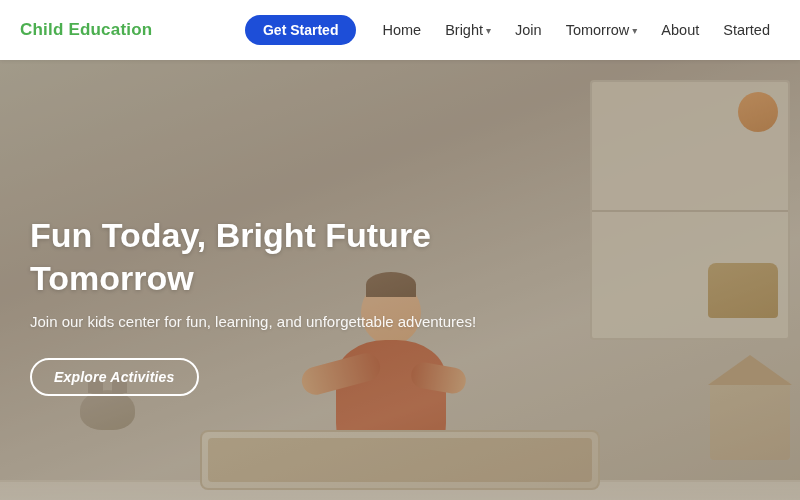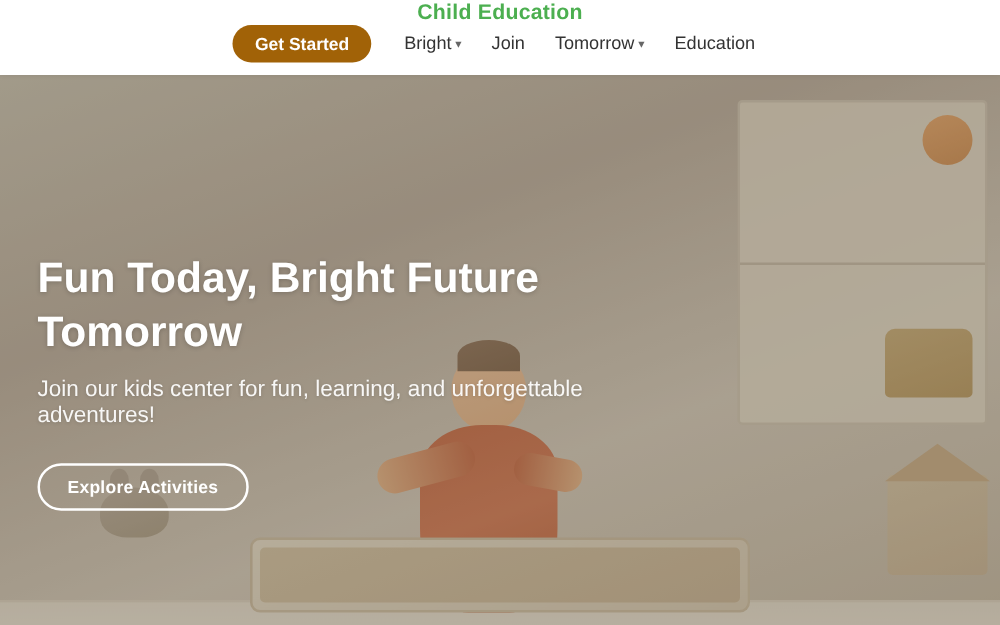--- a/index.html
+++ b/index.html
@@ -2,41 +2,41 @@
 <html><head>
   <meta charset="utf-8">
   <style>
     * { margin: 0; padding: 0; box-sizing: border-box; }
     body { font-family: 'Segoe UI', Arial, sans-serif; width: 800px; height: 500px; overflow: hidden; background: #f5f5f5; }
 
     
     .header {
       display: flex;
       align-items: center;
+      justify-content: space-between;
       padding: 0 20px;
       height: 60px;
       background: #fff;
       box-shadow: 0 1px 4px rgba(0,0,0,0.08);
       position: relative;
       z-index: 10;
-      flex-direction: column;
     }
     .logo {
       font-size: 17px;
       font-weight: 700;
       color: #4caf50;
       letter-spacing: 0.2px;
     }
     .nav {
       display: flex;
       align-items: center;
       gap: 6px;
     }
     .get-started-btn {
-      background: #a16207;
+      background: #1d4ed8;
       color: #fff;
       border: none;
       border-radius: 20px;
       padding: 7px 18px;
       font-size: 14px;
       font-weight: 600;
       cursor: pointer;
       margin-right: 10px;
     }
     .nav-links {
@@ -93,68 +93,79 @@
     }
     .hero-title {
       font-size: 34px;
       font-weight: 800;
       color: #fff;
       line-height: 1.25;
       margin-bottom: 14px;
       text-shadow: 0 1px 4px rgba(0,0,0,0.2);
     }
     .hero-subtitle {
-      font-size: 18px;
+      font-size: 15px;
       color: rgba(255,255,255,0.93);
       margin-bottom: 28px;
       font-weight: 400;
       text-shadow: 0 1px 3px rgba(0,0,0,0.15);
     }
     .explore-btn {
       background: transparent;
       color: #fff;
       border: 2px solid #fff;
       border-radius: 22px;
       padding: 9px 22px;
       font-size: 14px;
       font-weight: 600;
       cursor: pointer;
       letter-spacing: 0.2px;
+      font-style: italic;
     }
   </style>
 </head>
 <body>
 
 <header class="header">
   <div class="logo">Child Education</div>
 
   <nav class="nav">
     <button class="get-started-btn">Get Started</button>
 
     <ul class="nav-links">
       <li>
         <a href="#">
+          <span>Home</span>
+        </a>
+      </li>
+      <li>
+        <a href="#">
           <span>Bright</span>
           <span class="chevron">▾</span>
         </a>
       </li>
       <li>
         <a href="#">
           <span>Join</span>
         </a>
       </li>
       <li>
         <a href="#">
           <span>Tomorrow</span>
           <span class="chevron">▾</span>
         </a>
       </li>
       <li>
         <a href="#">
-          <span>Education</span>
+          <span>About</span>
+        </a>
+      </li>
+      <li>
+        <a href="#">
+          <span>Started</span>
         </a>
       </li>
     </ul>
   </nav>
 </header>
 
 <section class="hero">
 
   <div class="hero-image-sim"></div>
 

